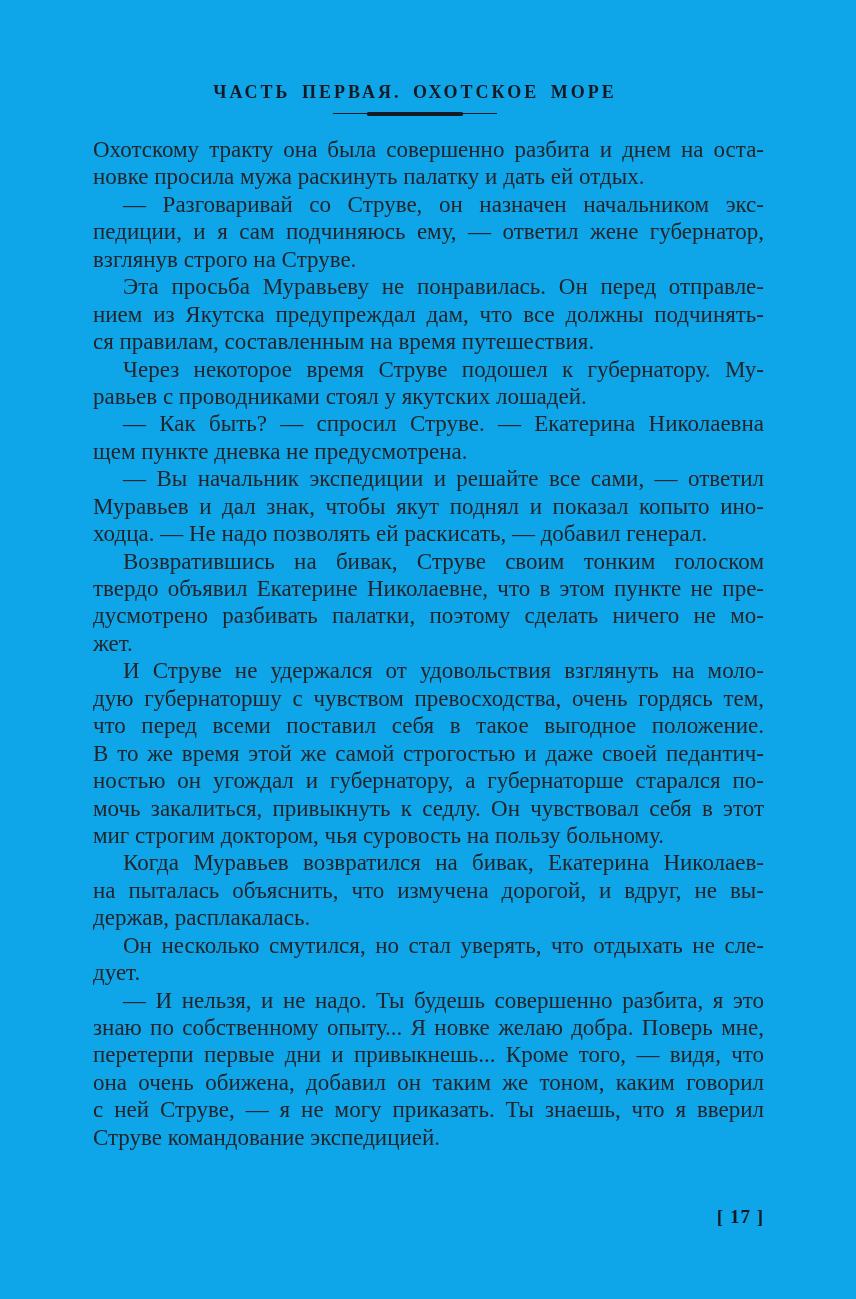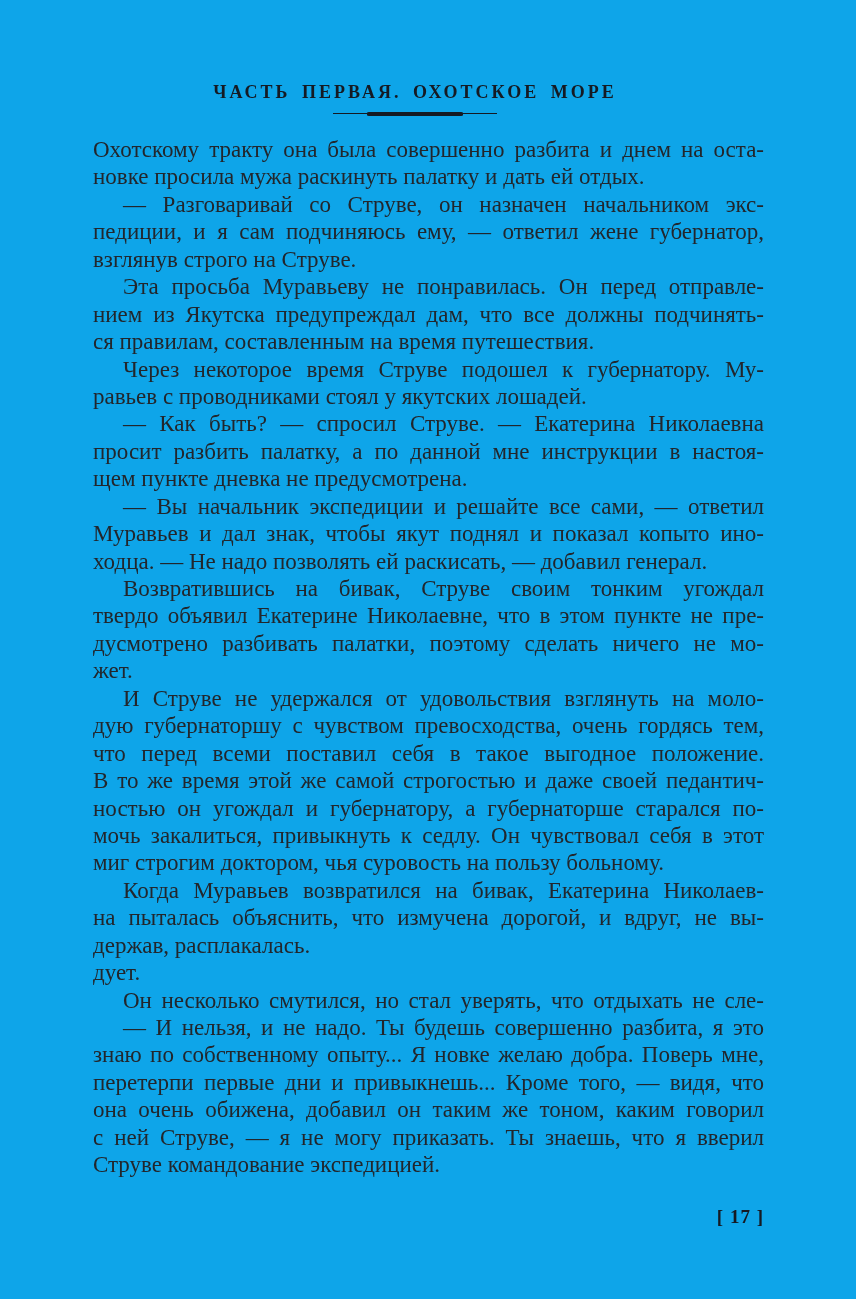--- a/index.html
+++ b/index.html
@@ -114,51 +114,50 @@
         <div class="line indent">Эта просьба Муравьеву не понравилась. Он перед отправле-</div>
         <div class="line">нием из Якутска предупреждал дам, что все должны подчинять-</div>
         <div class="line last">ся правилам, составленным на время путешествия.</div>
       </div>
       <div class="para">
         <div class="line indent">Через некоторое время Струве подошел к губернатору. Му-</div>
         <div class="line last">равьев с проводниками стоял у якутских лошадей.</div>
       </div>
       <div class="para">
         <div class="line indent">— Как быть? — спросил Струве. — Екатерина Николаевна</div>
-        <div class="line">просит разбить палатку, а по данной мне инструкции в настоя-</div>
         <div class="line last">щем пункте дневка не предусмотрена.</div>
       </div>
       <div class="para">
         <div class="line indent">— Вы начальник экспедиции и решайте все сами, — ответил</div>
         <div class="line">Муравьев и дал знак, чтобы якут поднял и показал копыто ино-</div>
         <div class="line last">ходца. — Не надо позволять ей раскисать, — добавил генерал.</div>
       </div>
       <div class="para">
-        <div class="line indent">Возвратившись на бивак, Струве своим тонким угождал</div>
+        <div class="line indent">Возвратившись на бивак, Струве своим тонким голоском</div>
         <div class="line">твердо объявил Екатерине Николаевне, что в этом пункте не пре-</div>
         <div class="line">дусмотрено разбивать палатки, поэтому сделать ничего не мо-</div>
         <div class="line last">жет.</div>
       </div>
       <div class="para">
         <div class="line indent">И Струве не удержался от удовольствия взглянуть на моло-</div>
         <div class="line">дую губернаторшу с чувством превосходства, очень гордясь тем,</div>
         <div class="line">что перед всеми поставил себя в такое выгодное положение.</div>
         <div class="line">В то же время этой же самой строгостью и даже своей педантич-</div>
         <div class="line">ностью он угождал и губернатору, а губернаторше старался по-</div>
         <div class="line">мочь закалиться, привыкнуть к седлу. Он чувствовал себя в этот</div>
         <div class="line last">миг строгим доктором, чья суровость на пользу больному.</div>
       </div>
       <div class="para">
         <div class="line indent">Когда Муравьев возвратился на бивак, Екатерина Николаев-</div>
         <div class="line">на пыталась объяснить, что измучена дорогой, и вдруг, не вы-</div>
         <div class="line last">держав, расплакалась.</div>
       </div>
       <div class="para">
+        <div class="line indent">Он несколько смутился, но стал уверять, что отдыхать не сле-</div>
         <div class="line last">дует.</div>
-        <div class="line indent">Он несколько смутился, но стал уверять, что отдыхать не сле-</div>
       </div>
       <div class="para">
         <div class="line indent">— И нельзя, и не надо. Ты будешь совершенно разбита, я это</div>
         <div class="line">знаю по собственному опыту... Я новке желаю добра. Поверь мне,</div>
         <div class="line">перетерпи первые дни и привыкнешь... Кроме того, — видя, что</div>
         <div class="line">она очень обижена, добавил он таким же тоном, каким говорил</div>
         <div class="line">с ней Струве, — я не могу приказать. Ты знаешь, что я вверил</div>
         <div class="line last">Струве командование экспедицией.</div>
       </div>
     </div>

